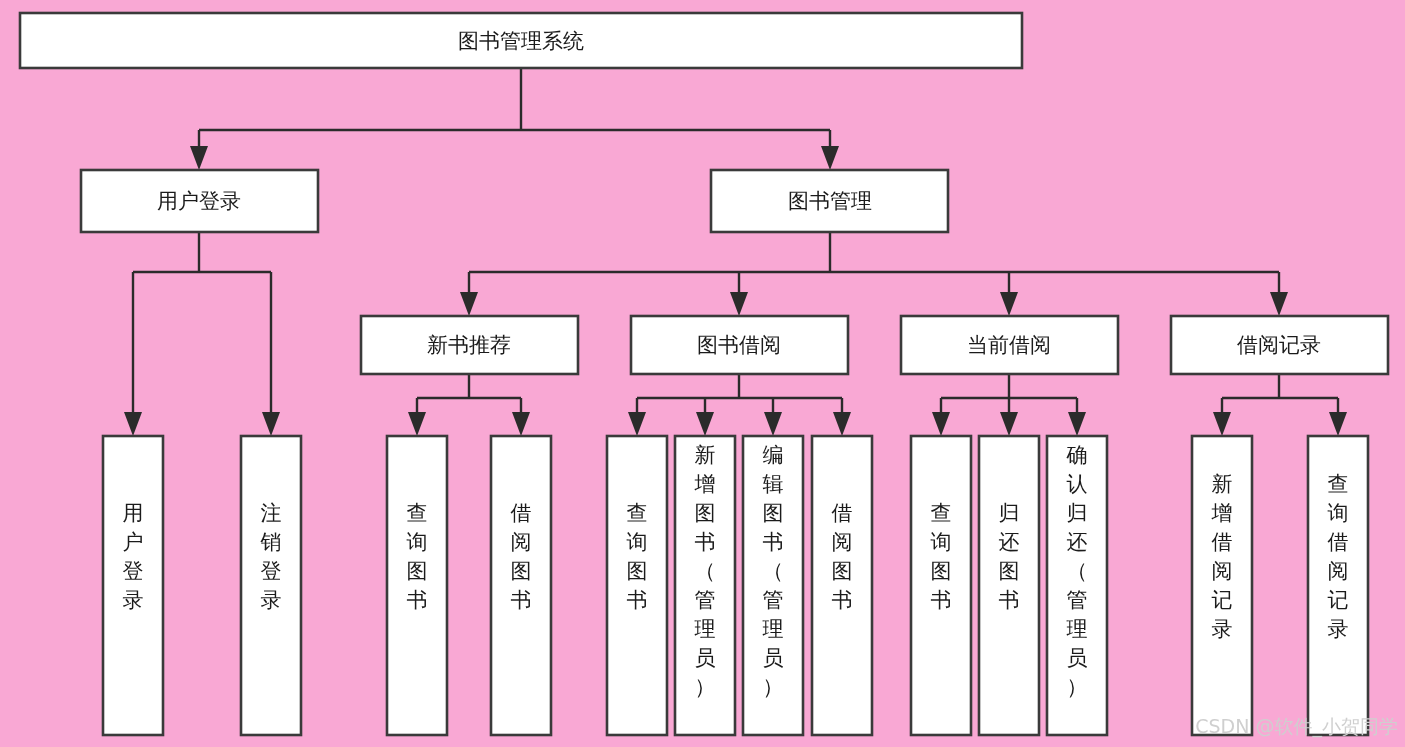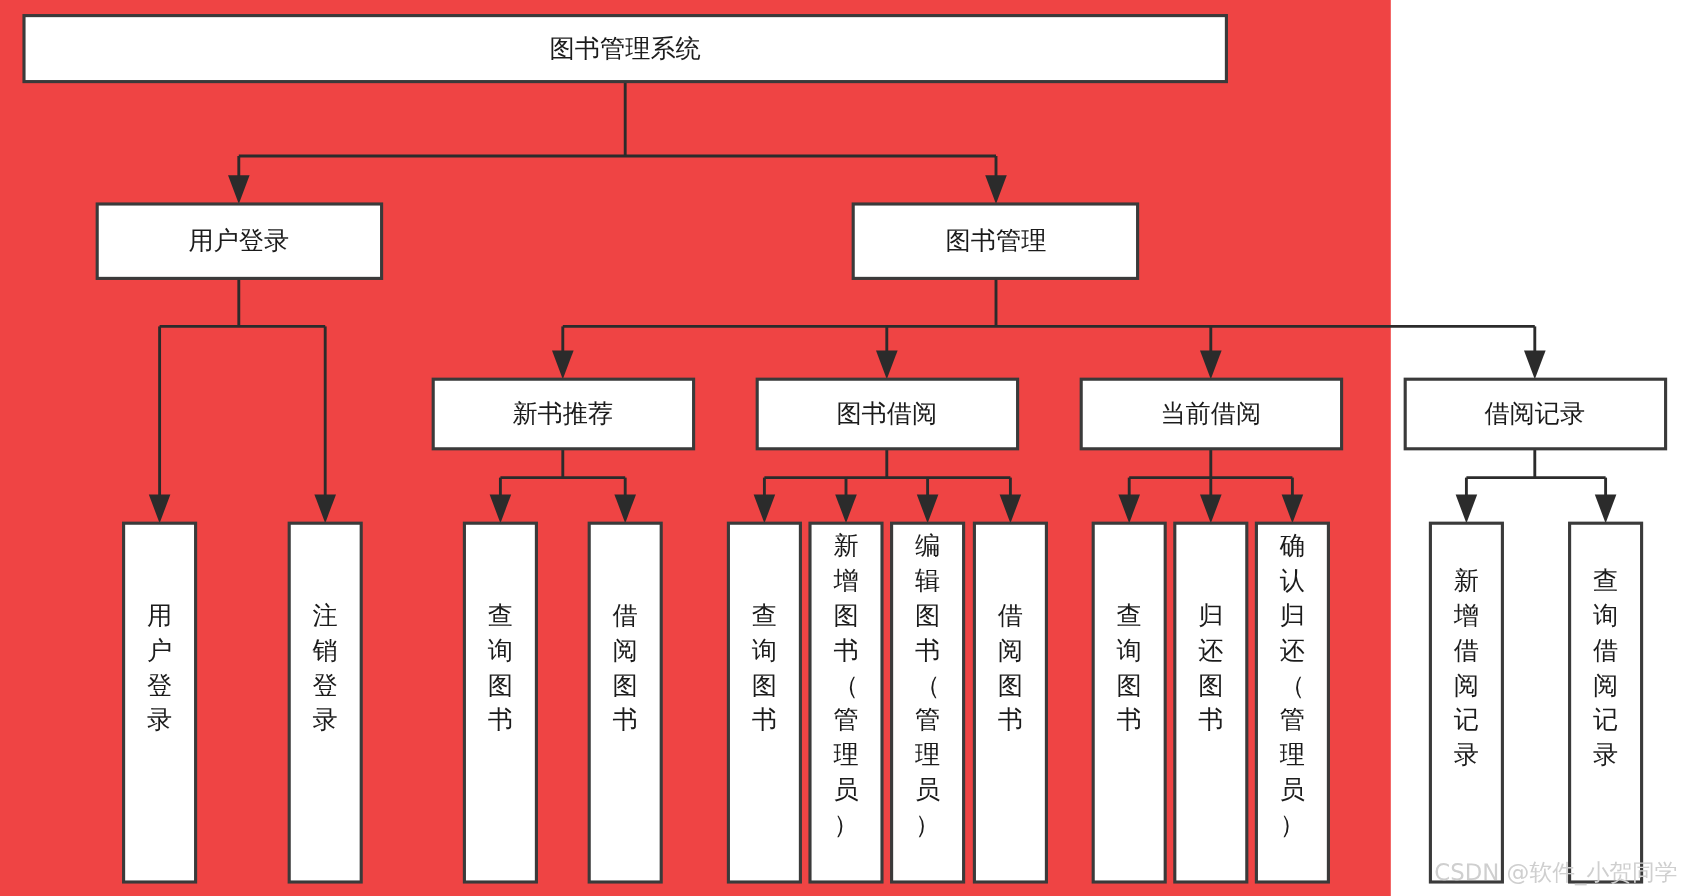--- a/index.html
+++ b/index.html
@@ -10,23 +10,23 @@
   }
   body {
     width: 1405px;
     height: 747px;
     font-family: "DejaVu Sans", "Liberation Sans", sans-serif;
     overflow: hidden;
     position: relative;
   }
   #diagram-root {
     position: relative;
-    width: 1159px;
+    width: 1405px;
     height: 747px;
-    background: #ef4444;
+    background: #f9a8d4;
   }
   svg.diagram-canvas {
     position: absolute;
     top: 0;
     left: 0;
     width: 1405px;
     height: 747px;
     display: block;
   }
   .node-box {

